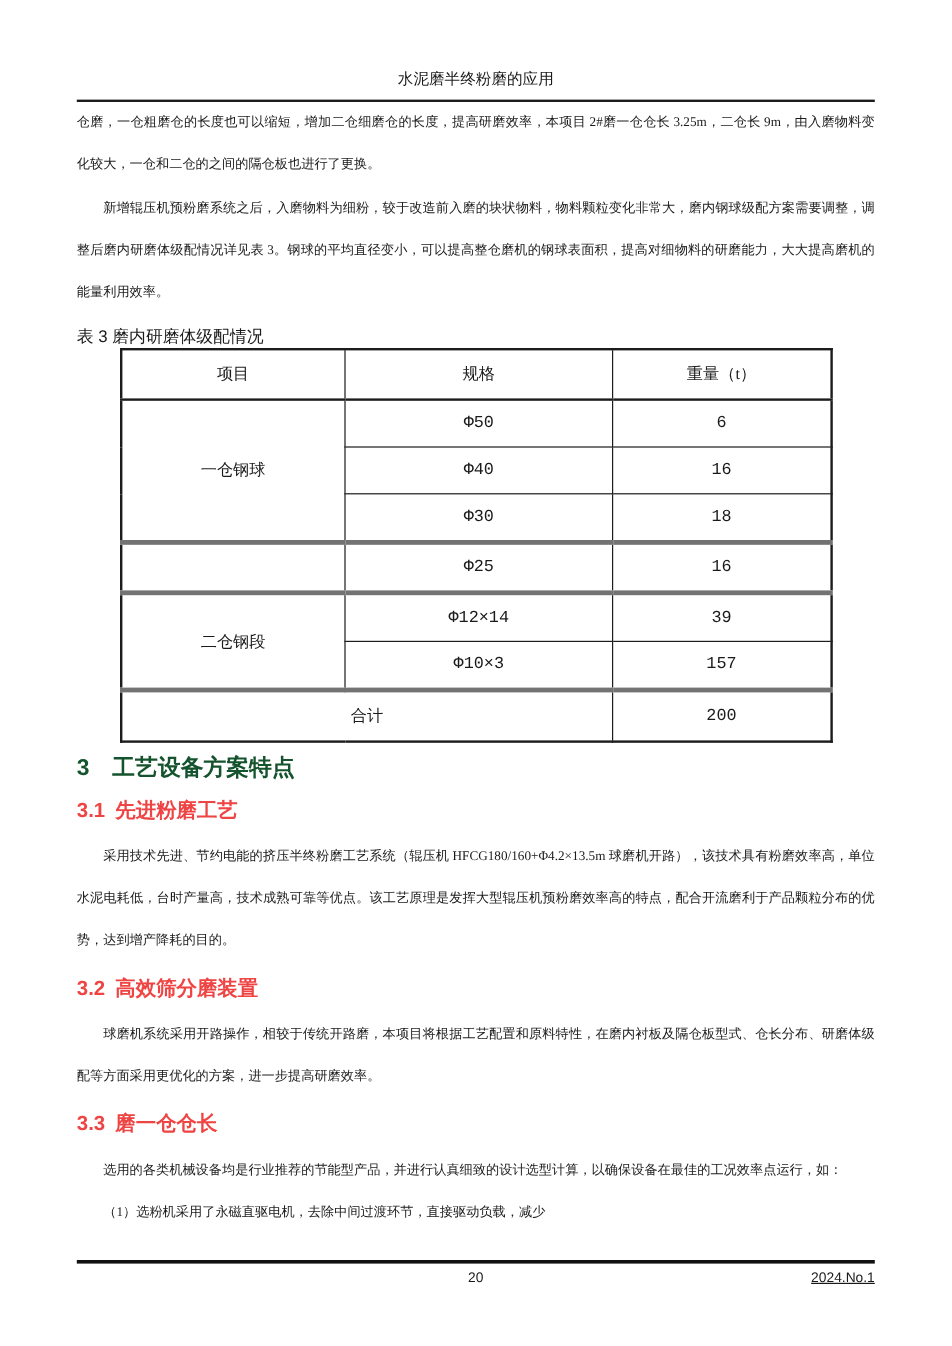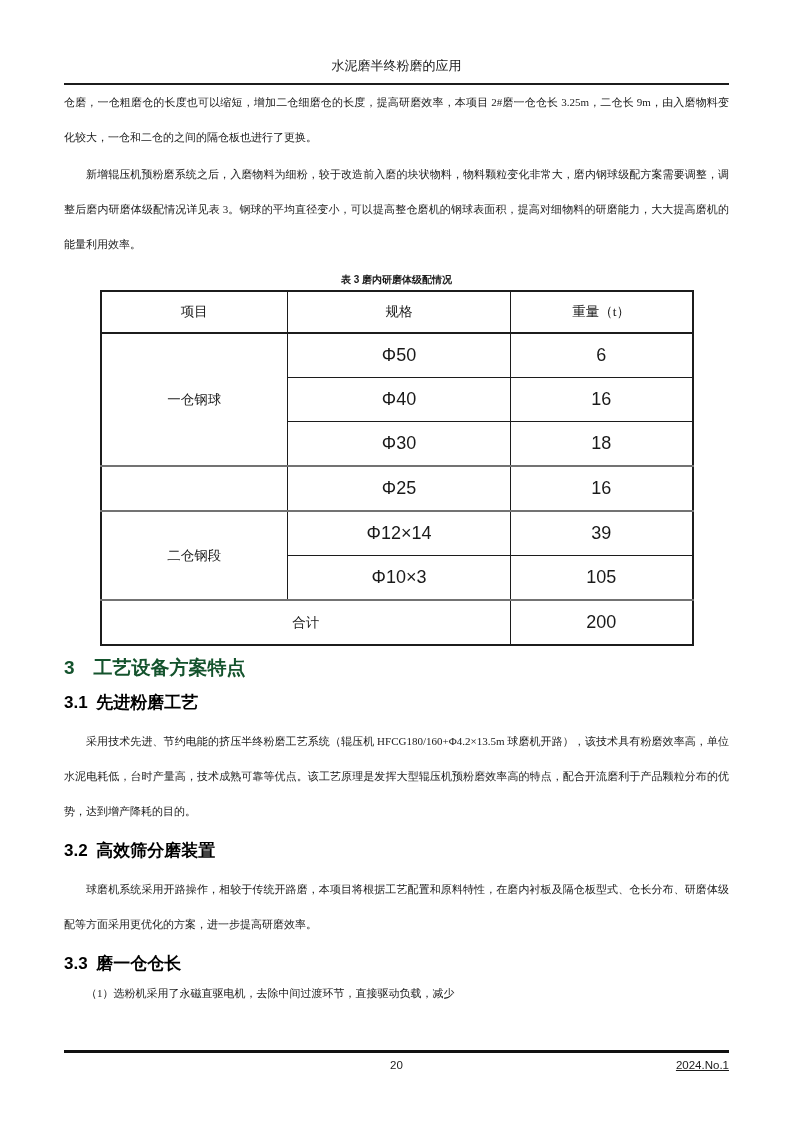--- a/index.html
+++ b/index.html
@@ -35,66 +35,66 @@
     text-indent: 2em;
   }
   p.no-indent { text-indent: 0; }
   .mt2 { margin-top: 2px; }
   .mt6 { margin-top: 6px; }
   .mt9 { margin-top: 9px; }
 
   
   .table-caption {
     margin-top: 8px;
-    text-align: center;
-    font-family: "Liberation Sans", "DejaVu Sans", sans-serif;
-    font-weight: bold;
-    font-size: 10px;
+    text-align: left;
+    font-family: "Liberation Sans", "DejaVu Sans", sans-serif;
+    font-weight: normal;
+    font-size: 14px;
     line-height: 20px;
   }
   table.data-table {
     width: 592px;
     margin: 0 auto;
     border-collapse: collapse;
     table-layout: fixed;
     border: 2px solid #1c1c1c;
     font-size: 13.5px;
   }
   table.data-table th, table.data-table td {
     border: 1px solid #1c1c1c;
     text-align: center;
     vertical-align: middle;
     height: 21px;
     padding: 11px 2px;
     font-weight: normal;
   }
   table.data-table thead th { height: 22px; border-bottom: 2px solid #1c1c1c; }
-  table.data-table tr.group-top td { border-top: 2px solid #737373; }
+  table.data-table tr.group-top td { border-top: 4px solid #737373; }
   table.data-table td.num {
-    font-family: Liberation Sans, sans-serif;
-    font-size: 18px;
+    font-family: Liberation Mono, monospace;
+    font-size: 14px;
   }
 
   
   h2.h-sec {
     font-family: "Liberation Sans", "DejaVu Sans", sans-serif;
     font-size: 19px;
     font-weight: bold;
     line-height: 26px;
     margin-top: 9px;
     color: #14532d;
   }
   h2.h-sec .sec-num { margin-right: 1em; }
   h3.h-sub {
     font-family: "Liberation Sans", "DejaVu Sans", sans-serif;
     font-size: 17px;
     font-weight: bold;
     line-height: 24px;
     margin-top: 10px;
-    color: #000000;
+    color: #ef4444;
   }
   h3.h-sub .sub-num { margin-right: 0.5em; }
 
   
   .page-footer {
     position: absolute;
     left: 64px;
     right: 64px;
     top: 1050px;
   }
@@ -158,21 +158,21 @@
             <td class="num">Φ25</td>
             <td class="num">16</td>
           </tr>
           <tr class="group-top">
             <td rowspan="2">二仓钢段</td>
             <td class="num">Φ12×14</td>
             <td class="num">39</td>
           </tr>
           <tr>
             <td class="num">Φ10×3</td>
-            <td class="num">105</td>
+            <td class="num">157</td>
           </tr>
           <tr class="group-top">
             <td colspan="2">合计</td>
             <td class="num">200</td>
           </tr>
         </tbody>
       </table>
 
       <h2 class="h-sec">
         <span class="sec-num">3</span><span>工艺设备方案特点</span>
@@ -184,20 +184,21 @@
       <p class="body-text mt9">采用技术先进、节约电能的挤压半终粉磨工艺系统（辊压机 HFCG180/160+Φ4.2×13.5m 球磨机开路），该技术具有粉磨效率高，单位水泥电耗低，台时产量高，技术成熟可靠等优点。该工艺原理是发挥大型辊压机预粉磨效率高的特点，配合开流磨利于产品颗粒分布的优势，达到增产降耗的目的。</p>
 
       <h3 class="h-sub">
         <span class="sub-num">3.2</span><span>高效筛分磨装置</span>
       </h3>
       <p class="body-text mt9">球磨机系统采用开路操作，相较于传统开路磨，本项目将根据工艺配置和原料特性，在磨内衬板及隔仓板型式、仓长分布、研磨体级配等方面采用更优化的方案，进一步提高研磨效率。</p>
 
       <h3 class="h-sub mt6">
         <span class="sub-num">3.3</span><span>磨一仓仓长</span>
       </h3>
+      <p class="body-text mt9">选用的各类机械设备均是行业推荐的节能型产品，并进行认真细致的设计选型计算，以确保设备在最佳的工况效率点运行，如：</p>
       <p class="body-text">（1）选粉机采用了永磁直驱电机，去除中间过渡环节，直接驱动负载，减少</p>
     </main>
 
   </div>
 
   <footer class="page-footer">
     <div class="footer-rule"></div>
     <div class="footer-row">
       <span class="footer-page-num">20</span>
       <span class="footer-issue">2024.No.1</span>

